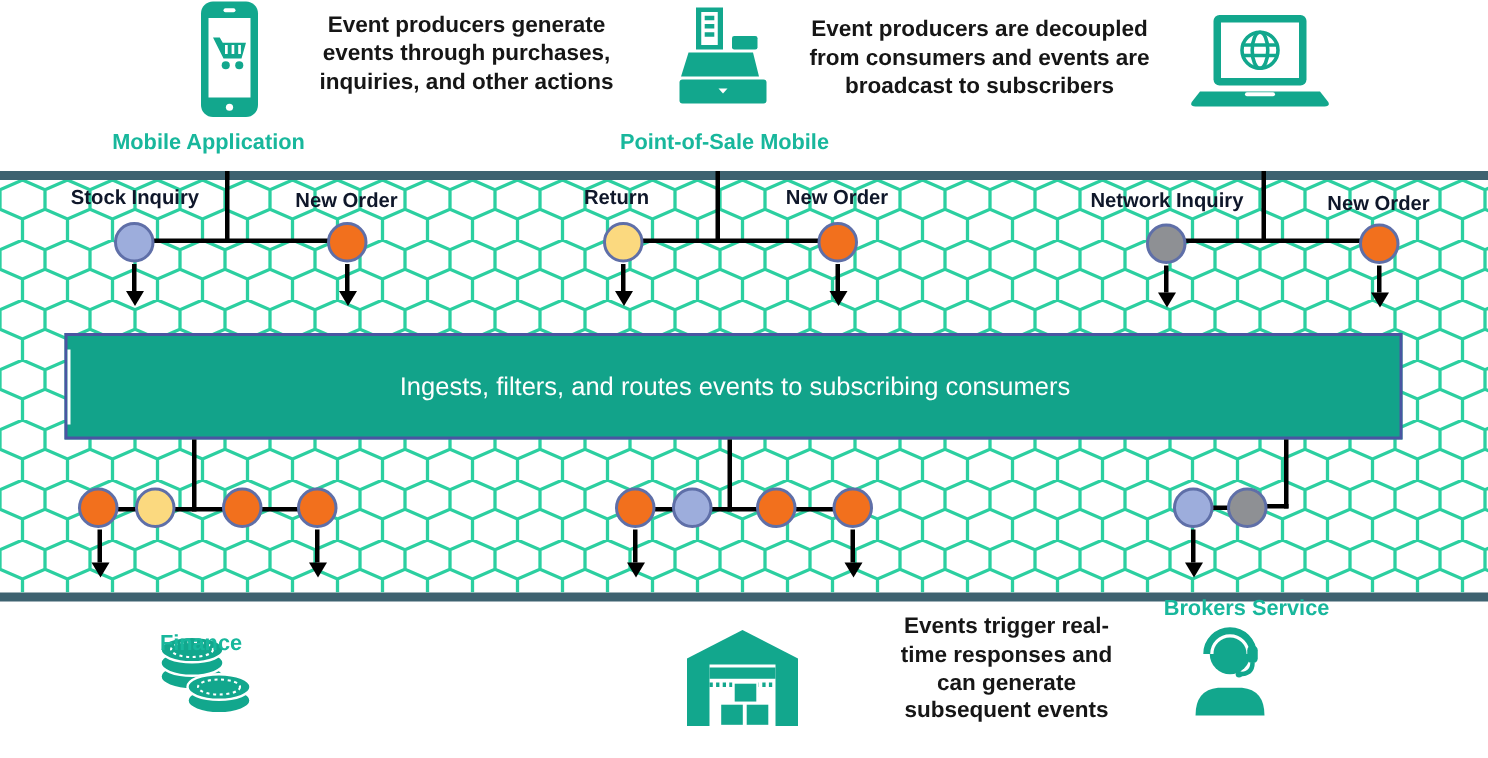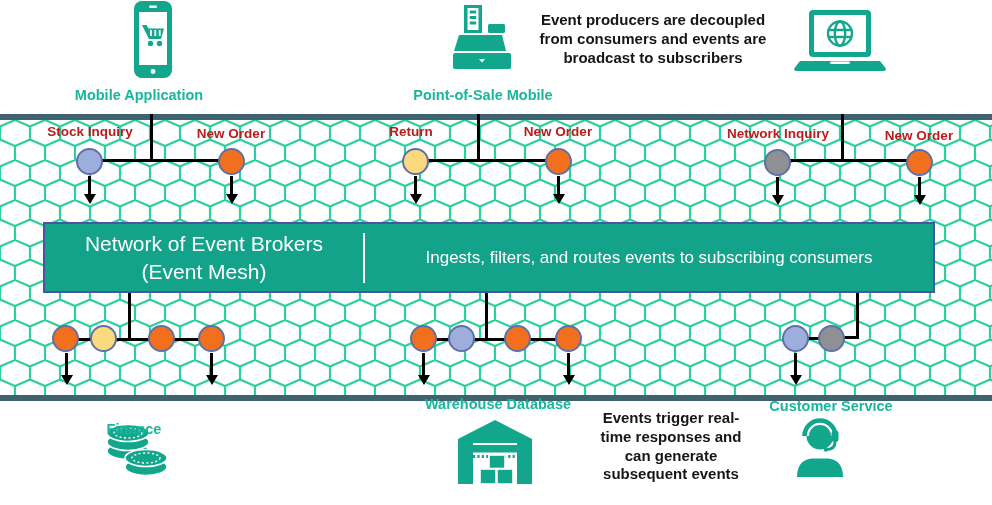--- a/index.html
+++ b/index.html
@@ -14,21 +14,21 @@
   
   .vline,.hline{position:absolute;background:var(--line);z-index:2;}
   .dot{position:absolute;width:27px;height:27px;border-radius:50%;
        border:2px solid #5F6FA8;background:#ccc;box-sizing:border-box;z-index:3;}
   .varrow{position:absolute;width:13px;display:flex;flex-direction:column;align-items:center;z-index:2;}
   .varrow .shaft{width:3.2px;flex:1;background:var(--line);}
   .varrow .head{width:0;height:0;border-left:6.5px solid transparent;
                 border-right:6.5px solid transparent;border-top:10px solid var(--line);}
 
   
-  .evt-label{position:absolute;font-size:13.5px;font-weight:700;color:#b91c1c;
+  .evt-label{position:absolute;font-size:13.5px;font-weight:700;color:#0f172a;
              text-align:center;z-index:3;line-height:1.1;}
   .sys-label{position:absolute;font-size:14.5px;font-weight:700;color:var(--label-teal);
              text-align:center;z-index:5;line-height:1.1;}
   .note{position:absolute;font-size:15px;font-weight:700;color:#161616;
         text-align:center;line-height:1.25;z-index:1;}
 
   
   .broker{position:absolute;left:43px;top:222px;width:892px;height:71px;box-sizing:border-box;
           background:var(--broker-fill);border:2px solid var(--broker-border);
           display:flex;align-items:center;color:#fff;z-index:2;}
@@ -64,20 +64,21 @@
     <circle cx="26" cy="71.5" r="2.4" fill="#fff"></circle>
     <path d="M15,25 h4.5 l2,3.5 h15.5 l-3,10.5 h-12 z" class="tfill"></path>
     <rect x="23" y="30" width="1.8" height="6" fill="#fff"></rect>
     <rect x="27.4" y="30" width="1.8" height="6" fill="#fff"></rect>
     <rect x="31.8" y="30" width="1.8" height="6" fill="#fff"></rect>
     <circle cx="23.5" cy="43.5" r="2.7" class="tfill"></circle>
     <circle cx="32.5" cy="43.5" r="2.7" class="tfill"></circle>
   </svg>
   <div class="sys-label" style="left:64px;top:88px;width:150px;">Mobile Application</div>
 
+  <div class="note" style="left:211px;top:8px;width:200px;">Event producers generate events through purchases, inquiries, and other actions</div>
 
   <svg class="icon" style="left:450px;top:4px;" width="64" height="72" viewBox="0 0 64 72">
     <rect x="14" y="1" width="18" height="28" class="tfill"></rect>
     <rect x="17.5" y="4" width="11" height="22" fill="#fff"></rect>
     <rect x="19.8" y="6.5" width="6.4" height="3" class="tfill"></rect>
     <rect x="19.8" y="12" width="6.4" height="3" class="tfill"></rect>
     <rect x="19.8" y="17.5" width="6.4" height="3" class="tfill"></rect>
     <rect x="38" y="20" width="17" height="9" rx="1.5" class="tfill"></rect>
     <path d="M9,31 L52,31 L56,47 L4,47 Z" class="tfill"></path>
     <rect x="3" y="49" width="58" height="16" rx="2" class="tfill"></rect>
@@ -139,24 +140,20 @@
   <div class="varrow" style="left:771px;top:177px;height:28px;">
       <div class="shaft"></div>
       <div class="head"></div>
     </div>
   <div class="varrow" style="left:913px;top:177px;height:28px;">
       <div class="shaft"></div>
       <div class="head"></div>
     </div>
 
   <div class="broker">
-    <div class="broker-left">
-      <div>Network of Event Brokers</div>
-      <div>(Event Mesh)</div>
-    </div>
     <div class="broker-divider"></div>
     <div class="broker-right">Ingests, filters, and routes events to subscribing consumers</div>
   </div>
 
   <div class="vline" style="left:128px;top:293px;width:3px;height:48px;"></div>
   <div class="hline" style="left:64px;top:338px;width:149px;height:3px;"></div>
   <div class="dot" style="left: 52px; top: 325px; background: rgb(242, 112, 29); border-color: rgb(95, 111, 168);"></div>
   <div class="dot" style="left: 90px; top: 325px; background: rgb(251, 217, 127); border-color: rgb(95, 111, 168);"></div>
   <div class="dot" style="left: 148px; top: 325px; background: rgb(242, 112, 29); border-color: rgb(95, 111, 168);"></div>
   <div class="dot" style="left: 198px; top: 325px; background: rgb(242, 112, 29); border-color: rgb(95, 111, 168);"></div>
@@ -202,35 +199,34 @@
       <ellipse cx="27" cy="16" rx="21" ry="8.5" class="tfill"></ellipse>
     </g>
     <ellipse cx="27" cy="16" rx="14" ry="5" fill="none" stroke="#fff" stroke-width="1.4" stroke-dasharray="2 2.4"></ellipse>
     <g stroke="#fff" stroke-width="1.6">
       <ellipse cx="45" cy="50" rx="21" ry="8.5" class="tfill"></ellipse>
       <ellipse cx="45" cy="41" rx="21" ry="8.5" class="tfill"></ellipse>
     </g>
     <ellipse cx="45" cy="41" rx="14" ry="5" fill="none" stroke="#fff" stroke-width="1.4" stroke-dasharray="2 2.4"></ellipse>
   </svg>
 
-  <div class="sys-label" style="left:418px;top:397px;width:160px;">Warehouse Database</div>
   <svg class="icon" style="left:456px;top:418px;" width="78" height="68" viewBox="0 0 78 68">
     <path d="M2,21 L39,2 L76,21 V66 H2 Z" class="tfill"></path>
     <rect x="17" y="25" width="44" height="41" fill="#fff"></rect>
     <rect x="17" y="27" width="44" height="7.5" class="tfill"></rect>
     <line x1="17" y1="38.5" x2="61" y2="38.5" stroke="var(--teal)" stroke-width="3" stroke-dasharray="2.2 2.2"></line>
     <g stroke="#fff" stroke-width="1.6">
       <rect x="24" y="51" width="16" height="15" class="tfill"></rect>
       <rect x="41" y="51" width="16" height="15" class="tfill"></rect>
       <rect x="33" y="37" width="16" height="13.5" class="tfill"></rect>
     </g>
   </svg>
   <div class="note" style="left:590px;top:409px;width:162px;">Events trigger real-time responses and can generate subsequent events</div>
 
-  <div class="sys-label" style="left:751px;top:399px;width:160px;">Customer Service</div>
+  <div class="sys-label" style="left:751px;top:399px;width:160px;">Brokers Service</div>
   <svg class="icon" style="left:789px;top:415px;" width="66" height="64" viewBox="0 0 66 64">
     <circle cx="31" cy="21" r="13.5" class="tfill"></circle>
     <path d="M15.5,21 a15.5,15.5 0 0 1 31,0" fill="none" stroke="#fff" stroke-width="9"></path>
     <path d="M15.5,21 a15.5,15.5 0 0 1 31,0" fill="none" stroke="var(--teal)" stroke-width="4.6"></path>
     <rect x="42.5" y="15.5" width="7" height="11.5" rx="3" class="tfill"></rect>
     <path d="M46,27 q0,7.5 -9,7.5" fill="none" stroke="var(--teal)" stroke-width="3"></path>
     <circle cx="37" cy="34.5" r="2.2" class="tfill"></circle>
     <path d="M8,62 q0,-17 15,-18.5 h16 q15,1.5 15,18.5 z" class="tfill"></path>
   </svg>
 

